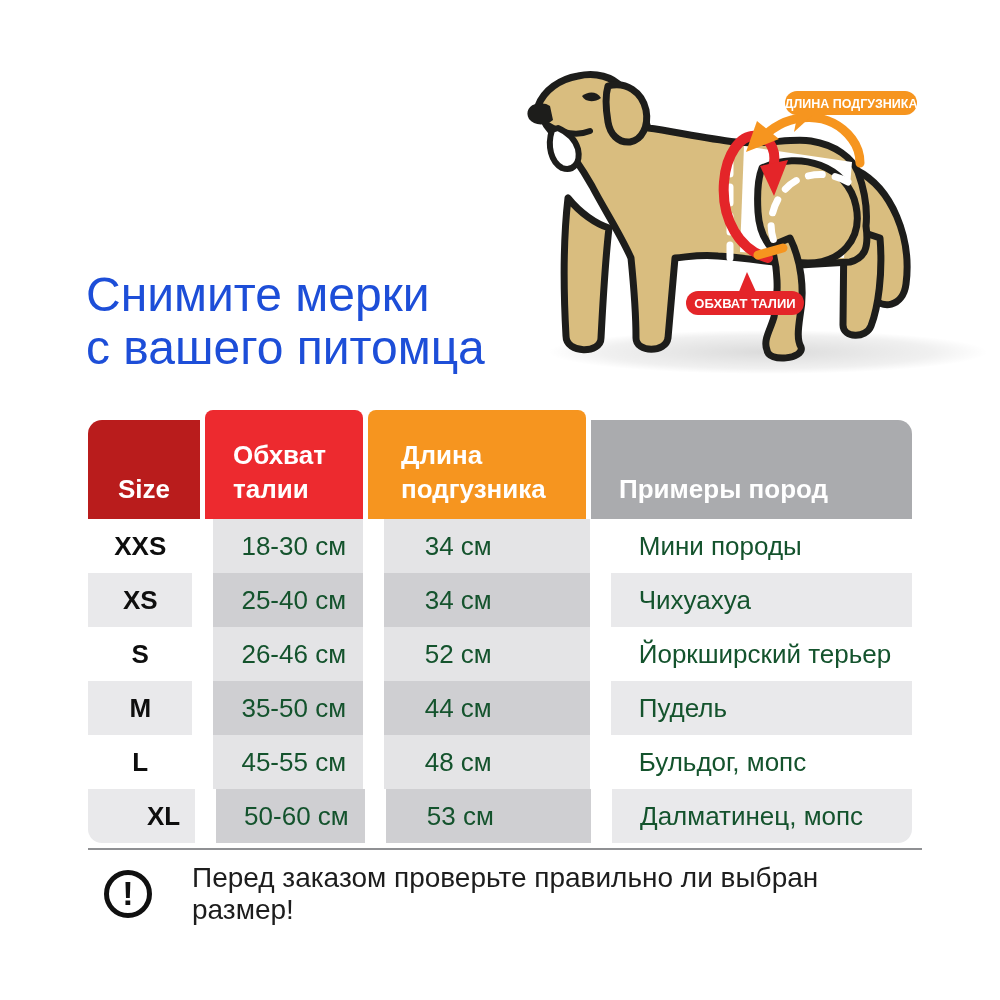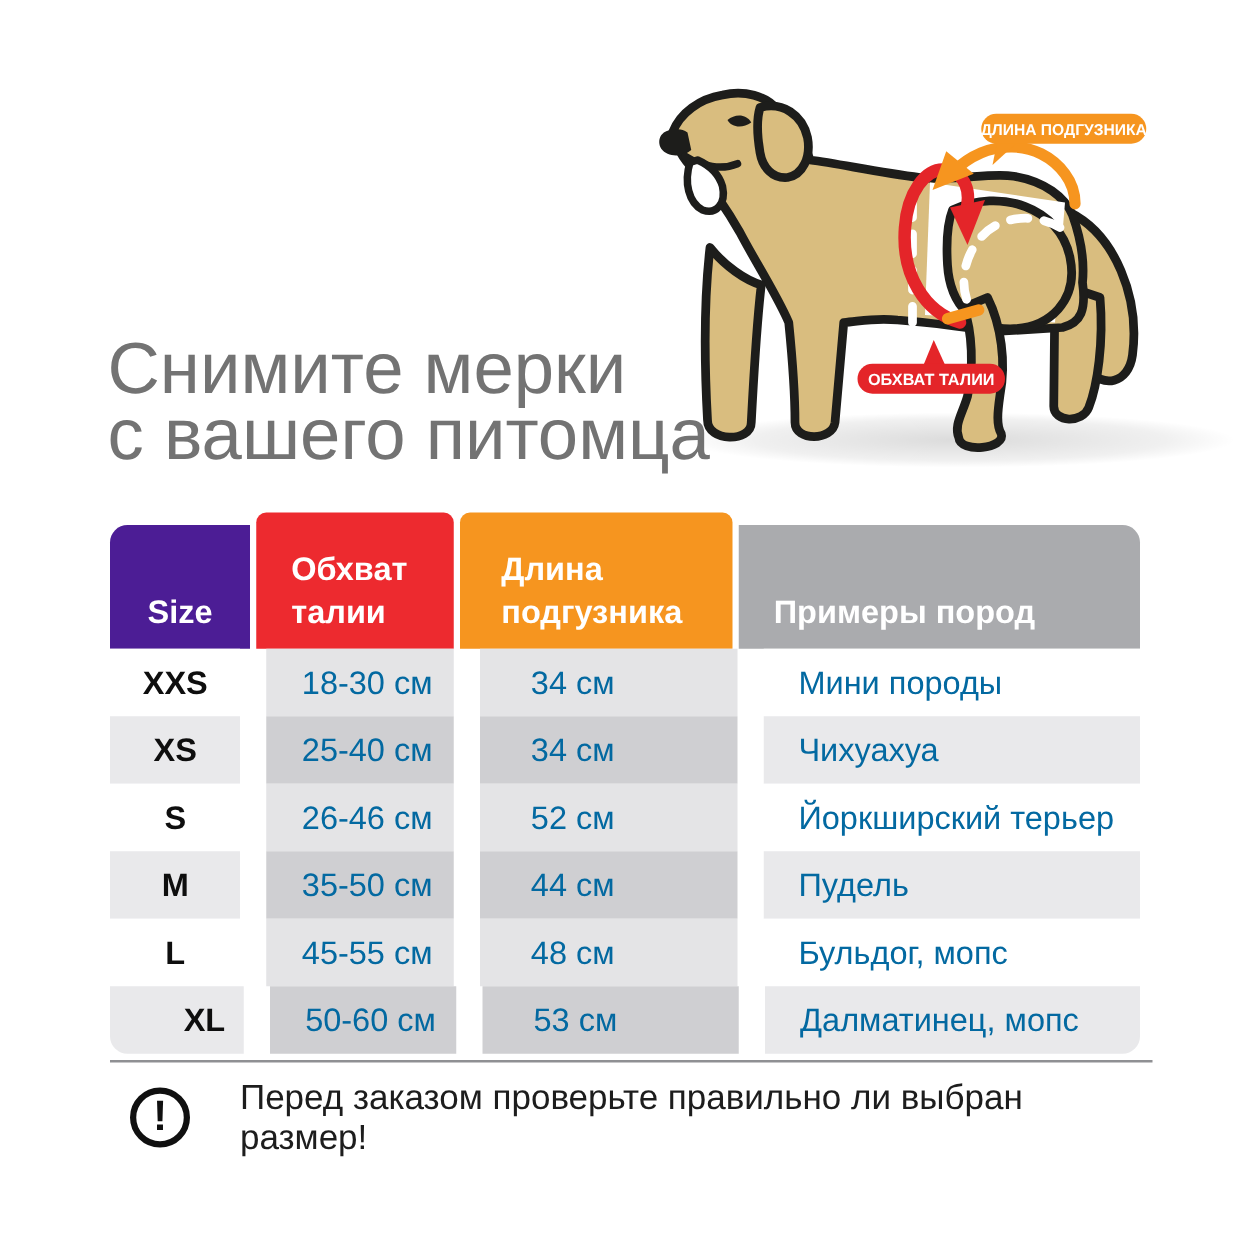--- a/index.html
+++ b/index.html
@@ -1,37 +1,37 @@
 <!DOCTYPE html>
 <html><head>
 <meta charset="utf-8">
 <style>
   html,body{margin:0;padding:0;background:#fff;}
   body{font-family:"Liberation Sans","DejaVu Sans",sans-serif;}
   .page{position:relative;width:1000px;height:1000px;background:#ffffff;overflow:hidden;}
 
   
-  .title{position:absolute;left:86px;top:268px;font-size:58px;line-height:53px;
-         color:#737373;letter-spacing:0;}
+  .title{position:absolute;left:86px;top:268px;font-size:48px;line-height:53px;
+         color:#1d4ed8;letter-spacing:0;}
   .title div{white-space:nowrap;}
 
   
   .dog-wrap{position:absolute;left:500px;top:0;width:500px;height:400px;}
 
   
   .size-table{position:absolute;left:88px;top:410px;width:824px;}
   .thead{display:flex;column-gap:5px;align-items:flex-end;}
   .th{color:#fff;font-weight:bold;font-size:26px;line-height:34px;box-sizing:border-box;
       display:flex;align-items:flex-end;padding-bottom:13px;}
-  .th.c1{width:112px;height:99px;background:#4c1d95;border-radius:14px 0 0 0;justify-content:center;}
+  .th.c1{width:112px;height:99px;background:#b91c1c;border-radius:14px 0 0 0;justify-content:center;}
   .th.c2{width:158px;height:109px;background:#ED2A2F;border-radius:8px 8px 0 0;padding-left:28px;}
   .th.c3{width:218px;height:109px;background:#F6951F;border-radius:8px 8px 0 0;padding-left:33px;}
   .th.c4{width:321px;height:99px;background:#AAABAE;border-radius:0 14px 0 0;padding-left:28px;}
   .trow{display:flex;column-gap:21px;height:54px;}
-  .td{box-sizing:border-box;display:flex;align-items:center;font-size:26px;color:#0369a1;}
+  .td{box-sizing:border-box;display:flex;align-items:center;font-size:26px;color:#14532d;}
   .td.c1{width:112px;justify-content:center;font-weight:bold;color:#0e0e0e;}
   .td.c2{width:158px;padding-left:28px;}
   .td.c3{width:218px;padding-left:41px;}
   .td.c4{width:321px;padding-left:28px;}
   .trow.light .c1,.trow.light .c4{background:#ffffff;}
   .trow.light .c2,.trow.light .c3{background:#E4E4E6;}
   .trow.dark  .c1,.trow.dark  .c4{background:#E9E9EB;}
   .trow.dark  .c2,.trow.dark  .c3{background:#CFCFD2;}
   .trow.last .c1{border-radius:0 0 0 14px;padding-left:44px;}
   .trow.last .c4{border-radius:0 0 14px 0;}

